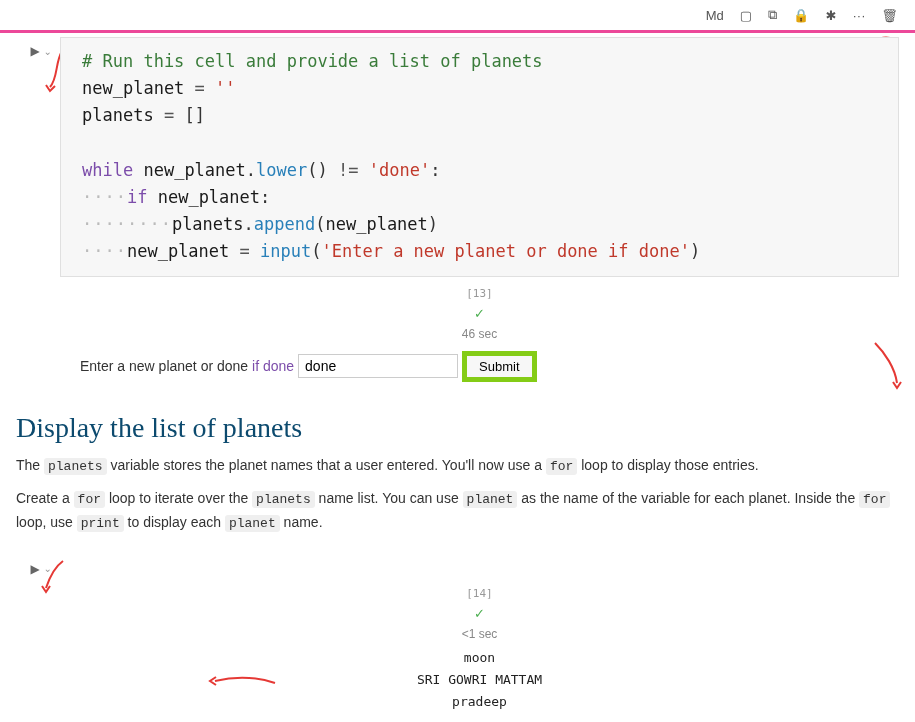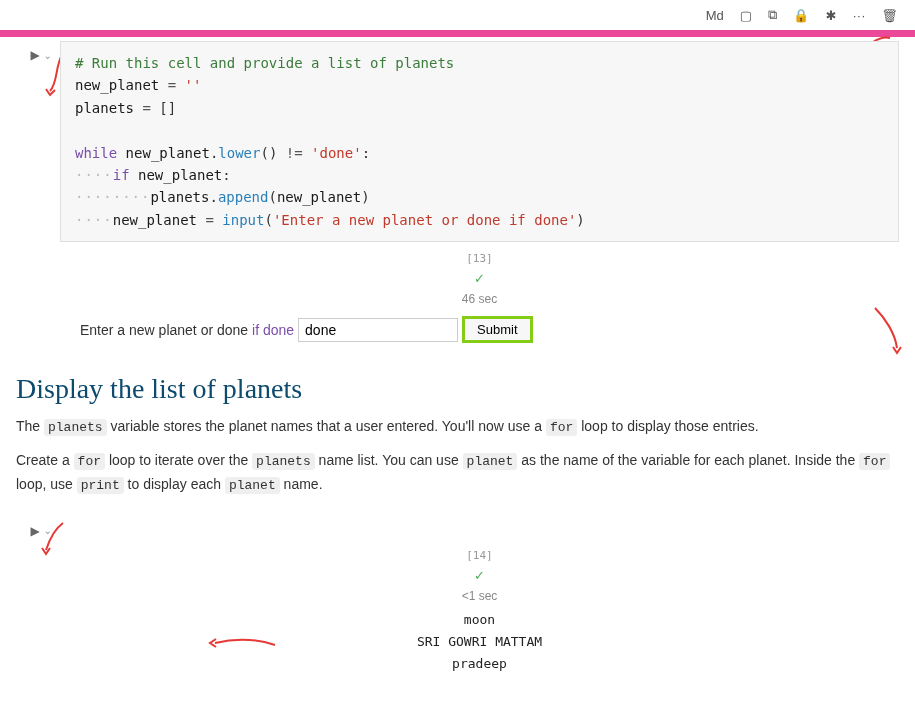--- a/index.html
+++ b/index.html
@@ -17,21 +17,21 @@
       padding: 0;
       position: relative;
     }
 
     
     .toolbar {
       display: flex;
       justify-content: flex-end;
       align-items: center;
       padding: 4px 12px;
-      border-bottom: 7px solid #ec4899;
+      border-bottom: 3px solid #ec4899;
       gap: 6px;
       background: #fff;
     }
     .toolbar-btn {
       background: none;
       border: none;
       cursor: pointer;
       padding: 3px 5px;
       font-size: 13px;
       color: #555;
@@ -83,23 +83,23 @@
     }
 
     
     .code-cell {
       flex: 1;
       background: #f7f7f7;
       border: 1px solid #e0e0e0;
       border-radius: 0;
       margin-right: 16px;
       font-family: 'Courier New', Courier, monospace;
-      font-size: 14px;
+      font-size: 17px;
       line-height: 1.6;
-      padding: 10px 14px;
+      padding: 10px 21px;
       position: relative;
     }
 
     .code-output {
       margin-top: 4px;
       margin-left: 60px;
       margin-right: 16px;
       padding: 2px 0;
       font-size: 12px;
       color: #555;
@@ -133,21 +133,21 @@
     }
     .input-row input[type="text"] {
       border: 1px solid #ccc;
       padding: 3px 6px;
       font-size: 14px;
       width: 160px;
     }
     .input-row button {
       padding: 3px 12px;
       background: #f7f7f7;
-      border: 3px solid #84cc16;
+      border: 5px solid #84cc16;
       cursor: pointer;
       font-size: 13px;
     }
 
     
     .section-heading {
       margin: 20px 16px 10px 16px;
       font-size: 28px;
       font-weight: 400;
       color: #0c4a6e;

